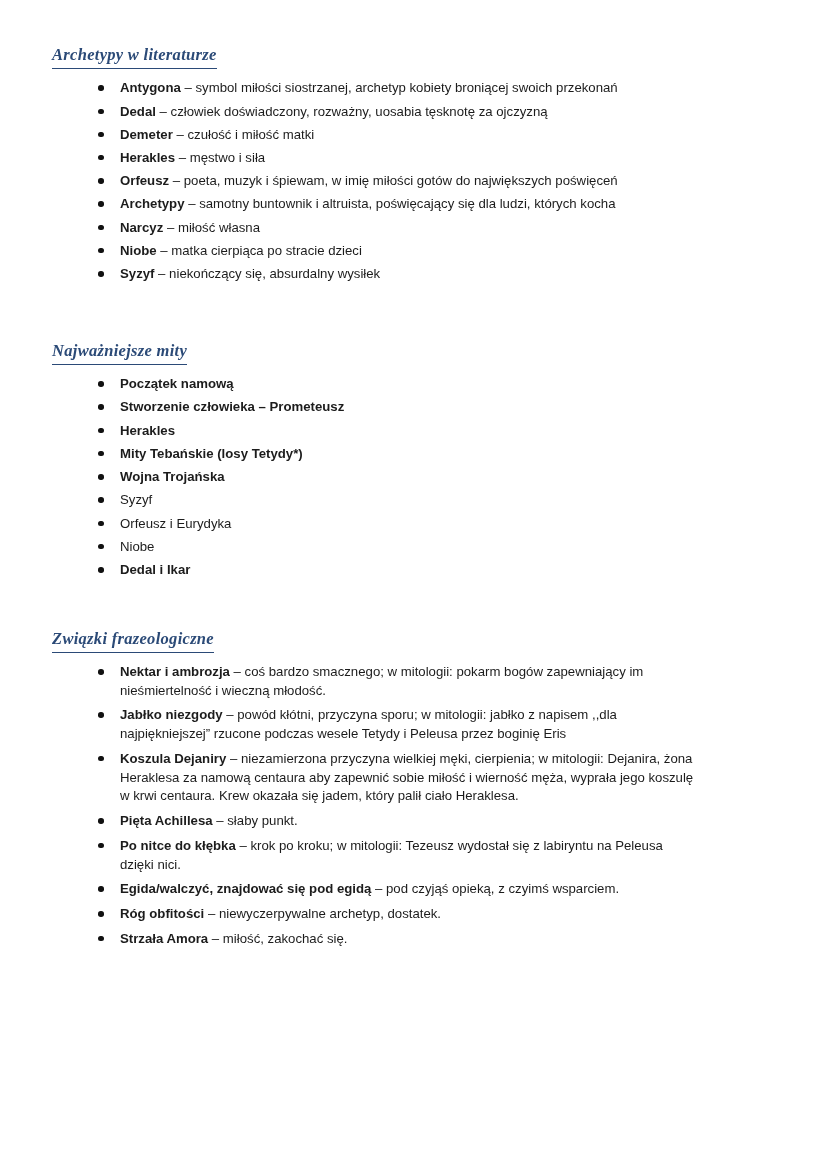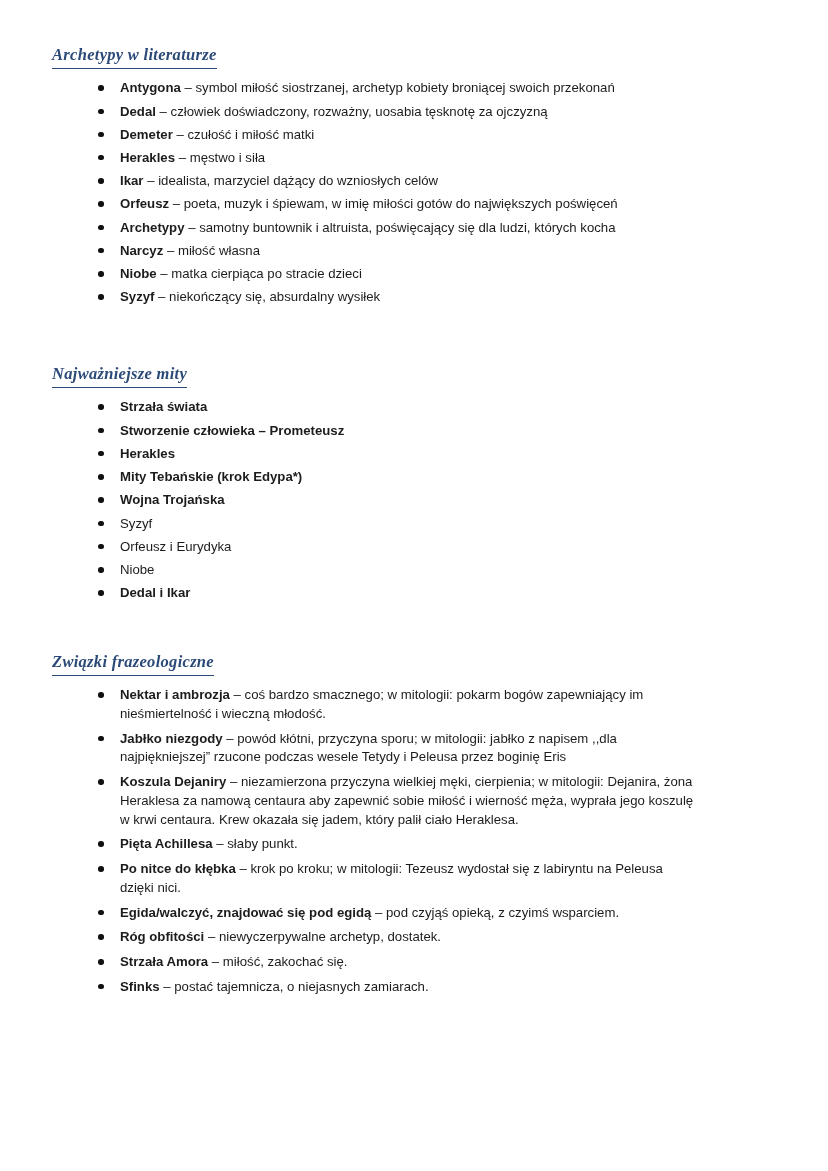--- a/index.html
+++ b/index.html
@@ -85,42 +85,41 @@
   }
 </style>
 </head>
 <body>
 
 <div class="page">
 
   <div class="section">
     <h2 class="section-heading">Archetypy w literaturze</h2>
     <ul class="list tight">
-      <li><span class="term">Antygona</span><span class="item-text"> – symbol miłość siostrzanej, archetyp kobiety broniącej swoich przekonań</span></li>
+      <li><span class="term">Antygona</span><span class="item-text"> – symbol miłości siostrzanej, archetyp kobiety broniącej swoich przekonań</span></li>
       <li><span class="term">Dedal</span><span class="item-text"> – człowiek doświadczony, rozważny, uosabia tęsknotę za ojczyzną</span></li>
       <li><span class="term">Demeter</span><span class="item-text"> – czułość i miłość matki</span></li>
       <li><span class="term">Herakles</span><span class="item-text"> – męstwo i siła</span></li>
-      <li><span class="term">Ikar</span><span class="item-text"> – idealista, marzyciel dążący do wzniosłych celów</span></li>
       <li><span class="term">Orfeusz</span><span class="item-text"> – poeta, muzyk i śpiewam, w imię miłości gotów do największych poświęceń</span></li>
       <li><span class="term">Archetypy</span><span class="item-text"> – samotny buntownik i altruista, poświęcający się dla ludzi, których kocha</span></li>
       <li><span class="term">Narcyz</span><span class="item-text"> – miłość własna</span></li>
       <li><span class="term">Niobe</span><span class="item-text"> – matka cierpiąca po stracie dzieci</span></li>
       <li><span class="term">Syzyf</span><span class="item-text"> – niekończący się, absurdalny wysiłek</span></li>
     </ul>
   </div>
 
   <div class="spacer-1"></div>
 
   <div class="section">
     <h2 class="section-heading">Najważniejsze mity</h2>
     <ul class="list tight bold-list">
-      <li><span class="term">Strzała świata</span></li>
+      <li><span class="term">Początek namową</span></li>
       <li><span class="term">Stworzenie człowieka – Prometeusz</span></li>
       <li><span class="term">Herakles</span></li>
-      <li><span class="term">Mity Tebańskie (krok Edypa*)</span></li>
+      <li><span class="term">Mity Tebańskie (losy Tetydy*)</span></li>
       <li><span class="term">Wojna Trojańska</span></li>
       <li class="plain"><span class="term">Syzyf</span></li>
       <li class="plain"><span class="term">Orfeusz i Eurydyka</span></li>
       <li class="plain"><span class="term">Niobe</span></li>
       <li><span class="term">Dedal i Ikar</span></li>
     </ul>
   </div>
 
   <div class="spacer-2"></div>
 
@@ -128,17 +127,16 @@
     <h2 class="section-heading">Związki frazeologiczne</h2>
     <ul class="list wide">
       <li><span class="term">Nektar i ambrozja</span><span class="item-text"> – coś bardzo smacznego; w mitologii: pokarm bogów zapewniający im nieśmiertelność i wieczną młodość.</span></li>
       <li><span class="term">Jabłko niezgody</span><span class="item-text"> – powód kłótni, przyczyna sporu; w mitologii: jabłko z napisem ,,dla najpiękniejszej” rzucone podczas wesele Tetydy i Peleusa przez boginię Eris</span></li>
       <li><span class="term">Koszula Dejaniry</span><span class="item-text"> – niezamierzona przyczyna wielkiej męki, cierpienia; w mitologii: Dejanira, żona Heraklesa za namową centaura aby zapewnić sobie miłość i wierność męża, wyprała jego koszulę w krwi centaura. Krew okazała się jadem, który palił ciało Heraklesa.</span></li>
       <li><span class="term">Pięta Achillesa</span><span class="item-text"> – słaby punkt.</span></li>
       <li><span class="term">Po nitce do kłębka</span><span class="item-text"> – krok po kroku; w mitologii: Tezeusz wydostał się z labiryntu na Peleusa dzięki nici.</span></li>
       <li><span class="term">Egida/walczyć, znajdować się pod egidą</span><span class="item-text"> – pod czyjąś opieką, z czyimś wsparciem.</span></li>
       <li><span class="term">Róg obfitości</span><span class="item-text"> – niewyczerpywalne archetyp, dostatek.</span></li>
       <li><span class="term">Strzała Amora</span><span class="item-text"> – miłość, zakochać się.</span></li>
-      <li><span class="term">Sfinks</span><span class="item-text"> – postać tajemnicza, o niejasnych zamiarach.</span></li>
     </ul>
   </div>
 
 </div>
 
 </body></html>

